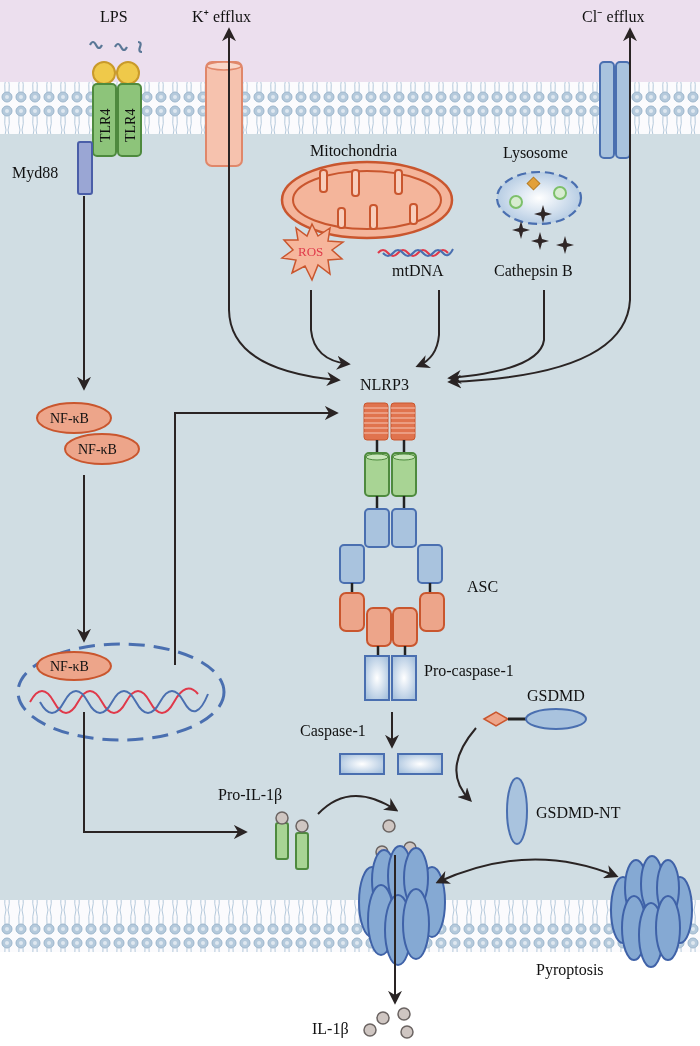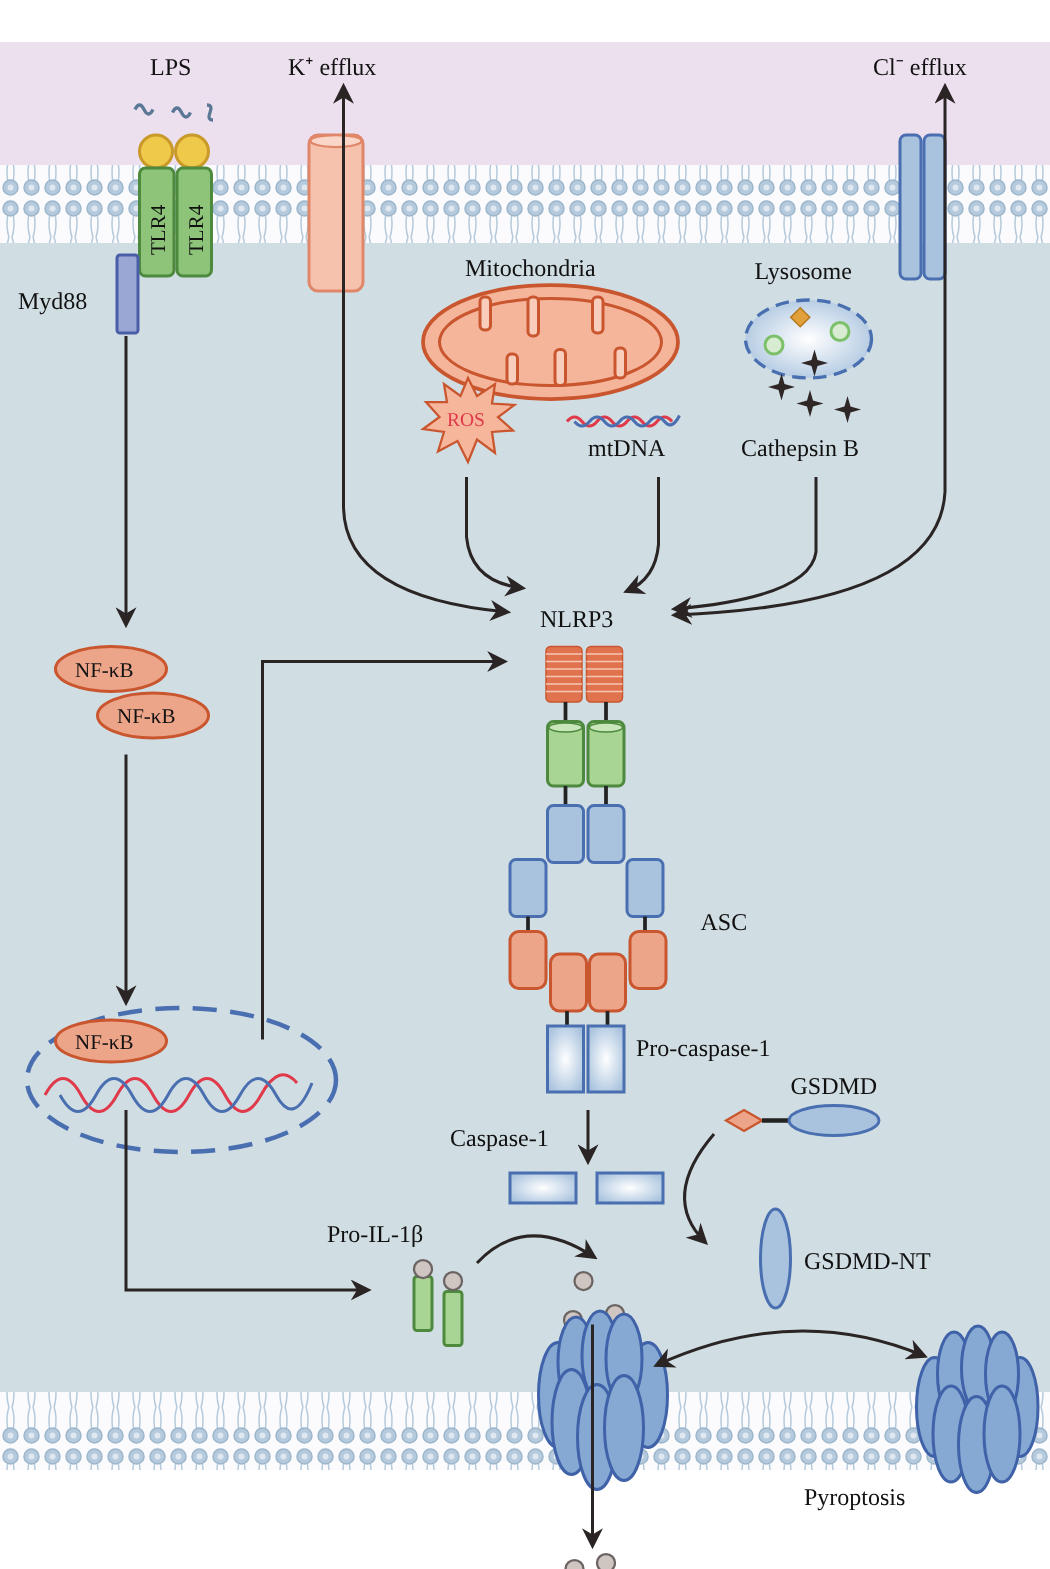--- a/index.html
+++ b/index.html
@@ -1,17 +1,17 @@
 <!DOCTYPE html>
 <html><head>
 <meta charset="utf-8">
 <style>
   html, body { margin:0; padding:0; }
   body { width:700px; height:1046px; background:#ffffff; overflow:hidden; }
-  #canvas { position:relative; width:700px; height:966px;margin-top:28px; }
+  #canvas { position:relative; width:700px; height:966px; }
   svg { position:absolute; left:0; top:0; }
   .lbl { font-family:"Liberation Serif", serif; fill:#111; font-size:16px; }
   .lbl-sm { font-family:"Liberation Serif", serif; fill:#111; font-size:14px; }
   .arrow { fill:none; stroke:#2a2424; stroke-width:2; }
 </style>
 </head>
 <body>
 
 <div id="canvas">
 <svg width="700" height="1046" viewBox="0 0 700 1046" xmlns="http://www.w3.org/2000/svg">

